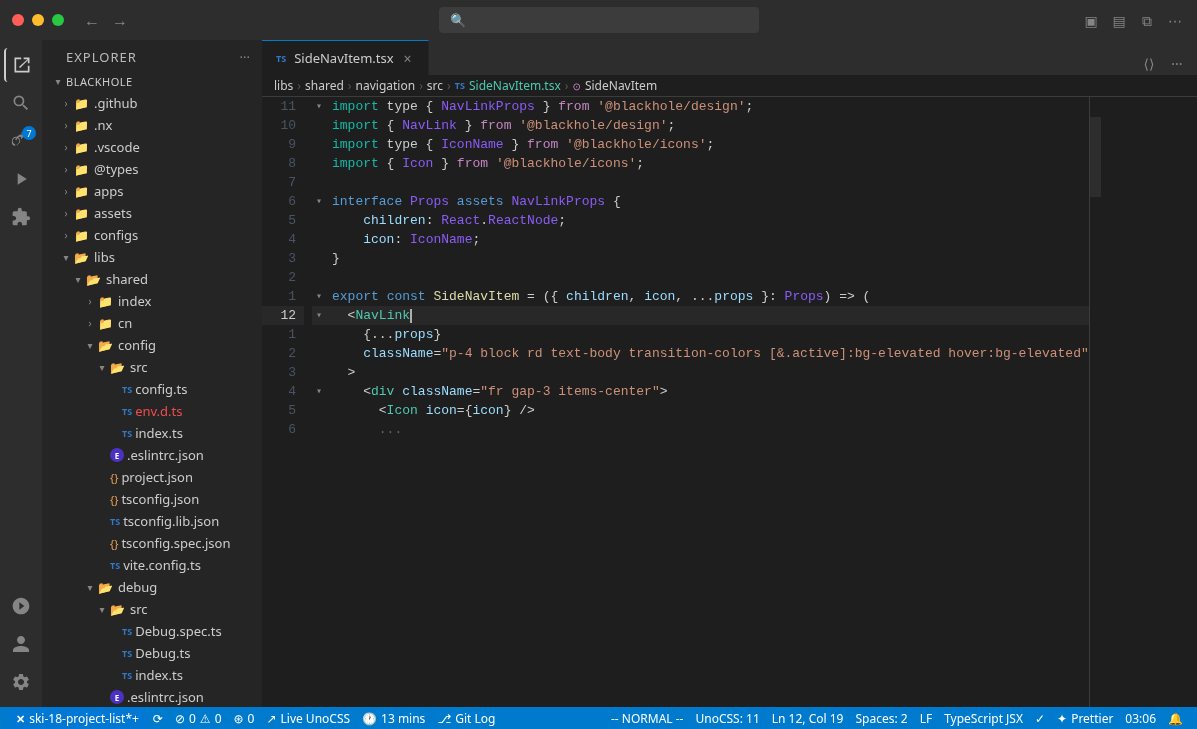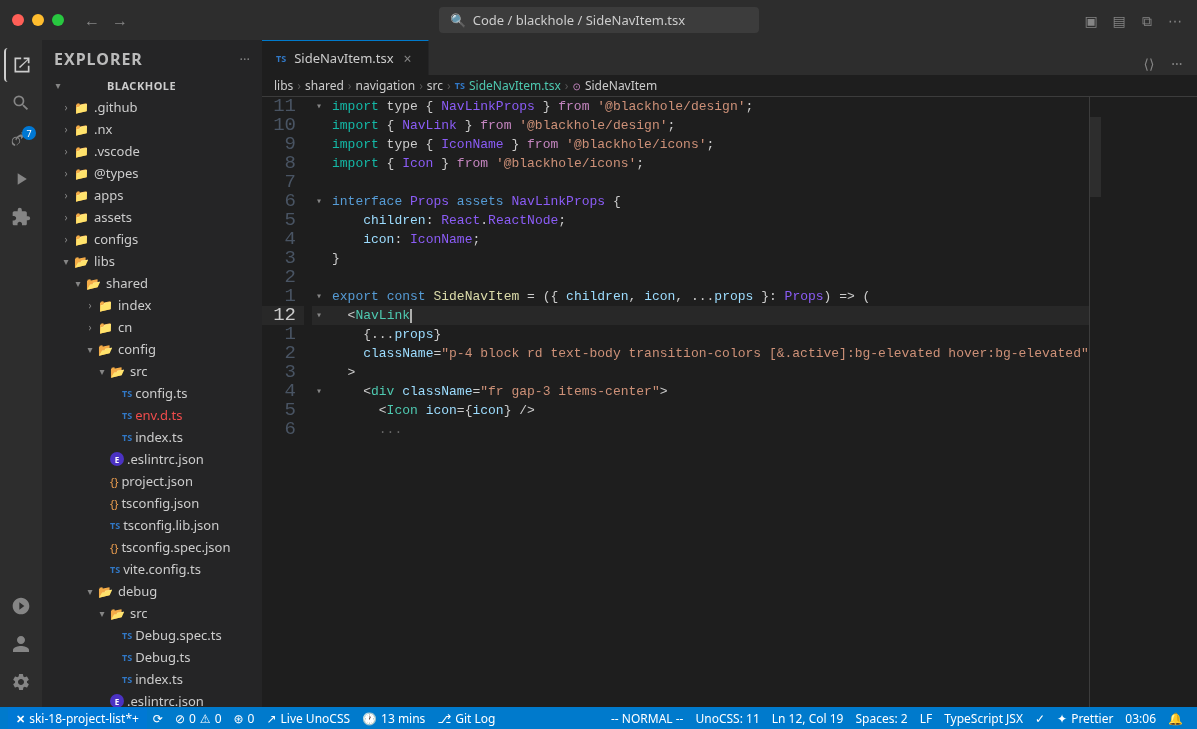--- a/index.html
+++ b/index.html
@@ -141,25 +141,26 @@
       flex-shrink: 0;
       overflow: hidden;
     }
     .sidebar-header {
       padding: 8px 12px 4px 12px;
       display: flex;
       align-items: center;
       justify-content: space-between;
     }
     .sidebar-title {
-      font-size: 16px;
-      font-weight: 700;
+      font-size: 13px;
+      font-weight: 400;
       letter-spacing: 1px;
       color: #bbbbbb;
       text-transform: uppercase;
+      margin-left: 12px;
     }
     .sidebar-actions {
       display: flex;
       gap: 4px;
       color: #858585;
     }
     .sidebar-tree {
       overflow-y: auto;
       flex: 1;
       font-size: 13px;
@@ -276,21 +277,21 @@
       flex: 1;
       display: flex;
       overflow: hidden;
       position: relative;
     }
     .line-numbers {
       width: 50px;
       background: #1e1e1e;
       color: #495463;
       font-family: 'Consolas', 'Courier New', monospace;
-      font-size: 19px;
+      font-size: 13px;
       line-height: 19px;
       text-align: right;
       padding: 0 8px 0 0;
       user-select: none;
       flex-shrink: 0;
       overflow: hidden;
     }
     .line-num {
       height: 19px;
       display: flex;
@@ -398,21 +399,20 @@
     <div class="traffic-light tl-red"></div>
     <div class="traffic-light tl-yellow"></div>
     <div class="traffic-light tl-green"></div>
   </div>
   <div class="nav-arrows">
     <span class="nav-arrow">←</span>
     <span class="nav-arrow">→</span>
   </div>
   <div class="search-bar">
     <span class="search-bar-icon">🔍</span>
-    <span>Code / blackhole / SideNavItem.tsx</span>
   </div>
   <div class="titlebar-actions">
     <div class="titlebar-action">▣</div>
     <div class="titlebar-action">▤</div>
     <div class="titlebar-action">⧉</div>
     <div class="titlebar-action">⋯</div>
   </div>
 </div>
 
 <div class="main-layout">
@@ -467,21 +467,21 @@
     <div class="sidebar-header">
       <span class="sidebar-title">EXPLORER</span>
       <div class="sidebar-actions">
         <span>···</span>
       </div>
     </div>
     <div class="sidebar-tree">
 
       <div class="tree-item" style="padding-left:8px;">
         <span class="tree-arrow">▾</span>
-        <span class="tree-label" style="font-weight:700;font-size:11px;letter-spacing:0.5px;text-transform:uppercase;margin-left:41px;">BLACKHOLE</span>
+        <span class="tree-label" style="font-weight:400;font-size:11px;letter-spacing:0.5px;text-transform:uppercase;">BLACKHOLE</span>
       </div>
 
       <div class="tree-item" style="padding-left:16px;">
         <span class="tree-arrow">›</span>
         <span class="tree-icon folder-icon">📁</span>
         <span class="tree-label">.github</span>
       </div>
       <div class="tree-item" style="padding-left:16px;">
         <span class="tree-arrow">›</span>
         <span class="tree-icon folder-icon">📁</span>

